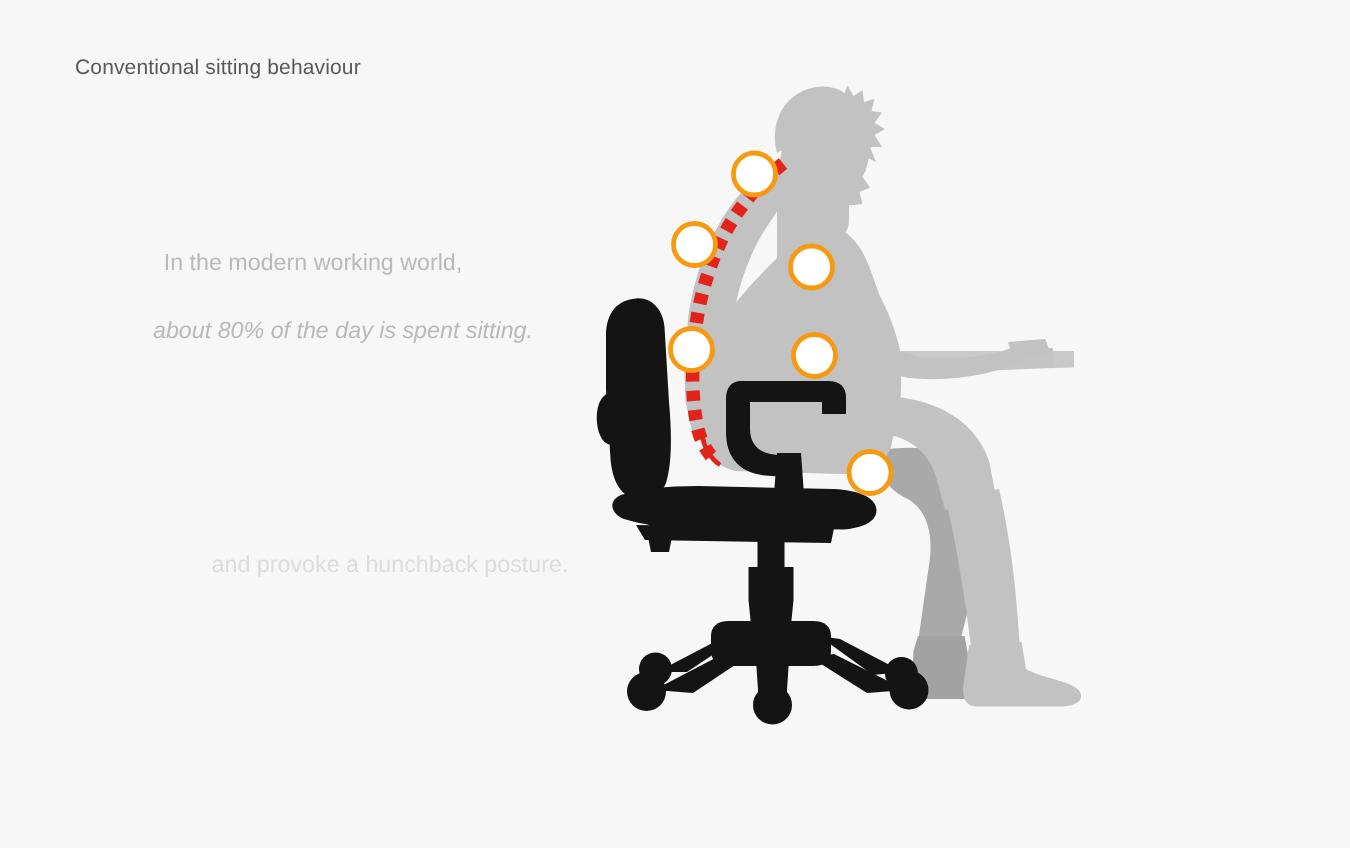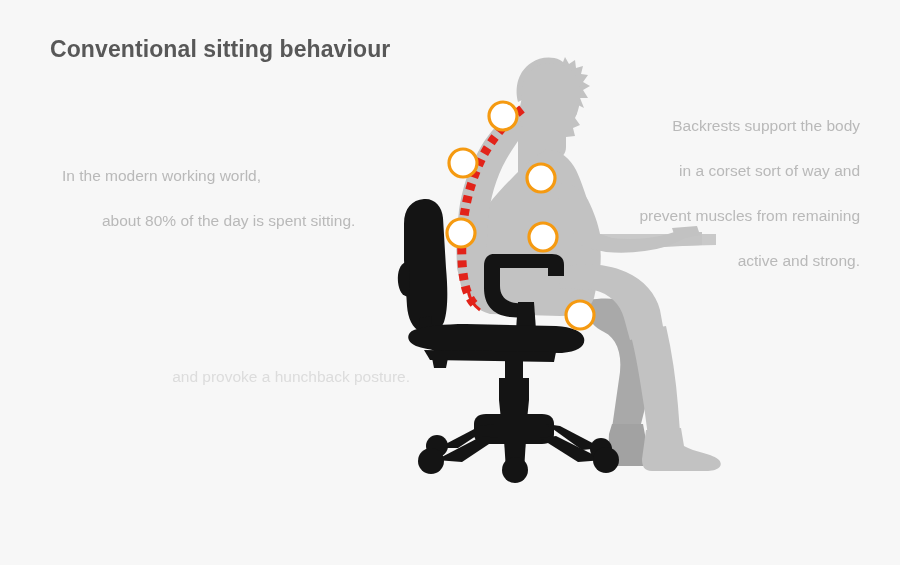--- a/index.html
+++ b/index.html
@@ -18,57 +18,57 @@
     width: 900px;
     height: 565px;
     background: #f7f7f7;
   }
 
   
   .page-title {
     position: absolute;
     left: 50px;
     top: 36px;
-    font-size: 23px;
+    font-size: 14px;
     color: #585858;
     letter-spacing: 0.1px;
     white-space: nowrap;
-    font-weight: 700;
+    font-weight: 400;
   }
   .callout {
     position: absolute;
     color: #b9b9b9;
     font-size: 15.5px;
     line-height: 22.5px;
     white-space: pre-line;
   }
   .callout .ln { display: block; }
 
   #callout-stat {
     left: 62px;
     top: 142px;
     text-align: left;
   }
-  #callout-stat .ln.indent { padding-left: 40px; }
+  #callout-stat .ln.indent { padding-left: 40px; font-style: italic; }
 
   #callout-backrest {
     left: 590px;
     top: 92px;
     width: 270px;
     text-align: right;
   }
 
   #callout-chairs {
     left: 110px;
     top: 343px;
     width: 300px;
     text-align: right;
   }
   #callout-chairs .ln.l1 { text-align: center; }
-  #callout-chairs .ln.l3 { }
+  #callout-chairs .ln.l3 { text-align: center; }
 
   
   #illustration {
     position: absolute;
     left: 0;
     top: 0;
     width: 900px;
     height: 565px;
   }
 </style>
@@ -255,29 +255,23 @@
       </g>
       <g>
         <circle cx="543" cy="237" r="14" fill="#ffffff" stroke="#f59a11" stroke-width="3.2"></circle>
       </g>
       <g>
         <circle cx="580" cy="315" r="14" fill="#ffffff" stroke="#f59a11" stroke-width="3.2"></circle>
       </g>
     </g>
   </svg>
 
-  <div class="callout" id="callout-stat" style="color: rgb(185, 185, 185);">
+  <div class="callout" id="callout-stat" style="color: rgb(185, 185, 185); text-align: center;">
     <span class="ln">In the modern working world,</span>
     <span class="ln indent">about 80% of the day is spent sitting.</span>
   </div>
 
-  <div class="callout" id="callout-backrest" style="color: rgb(185, 185, 185);">
-    <span class="ln">Backrests support the body</span>
-    <span class="ln">in a corset sort of way and</span>
-    <span class="ln">prevent muscles from remaining</span>
-    <span class="ln">active and strong.</span>
-  </div>
 
   <div class="callout" id="callout-chairs" style="color: rgb(220, 220, 220);">
     <span class="ln l3">and provoke a hunchback posture.</span>
   </div>
 
 </div>
 
 </body></html>

